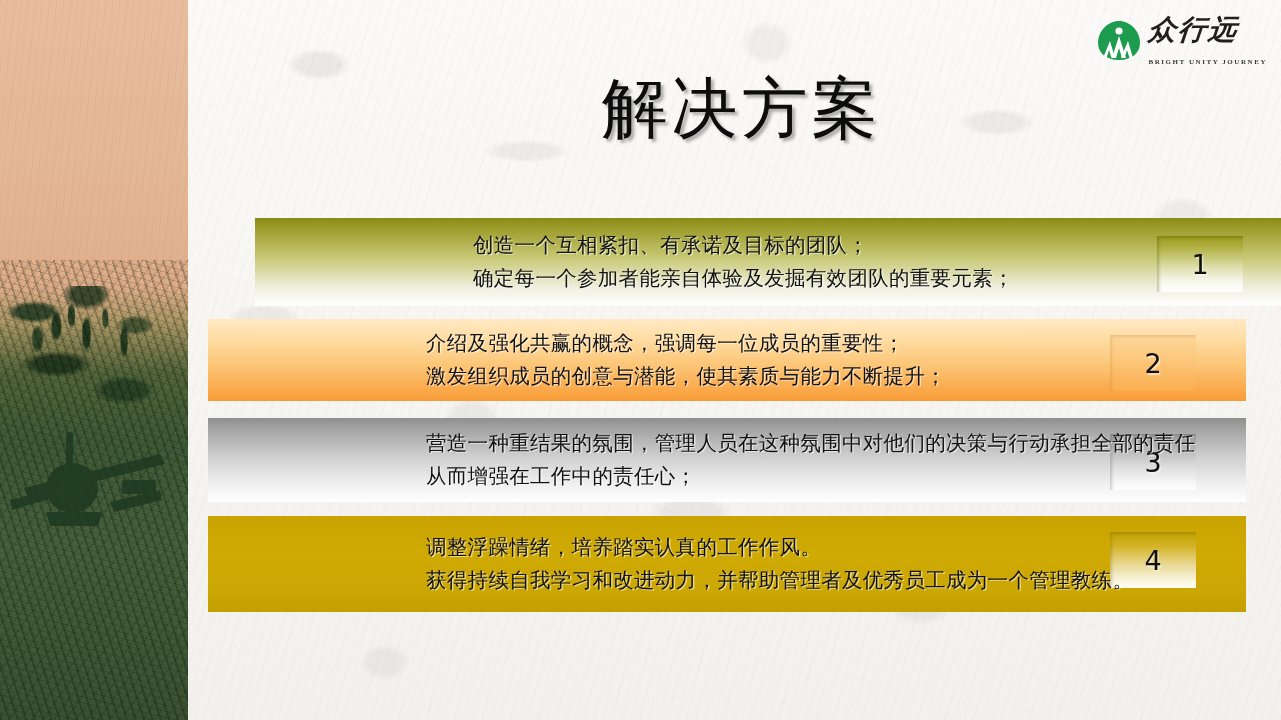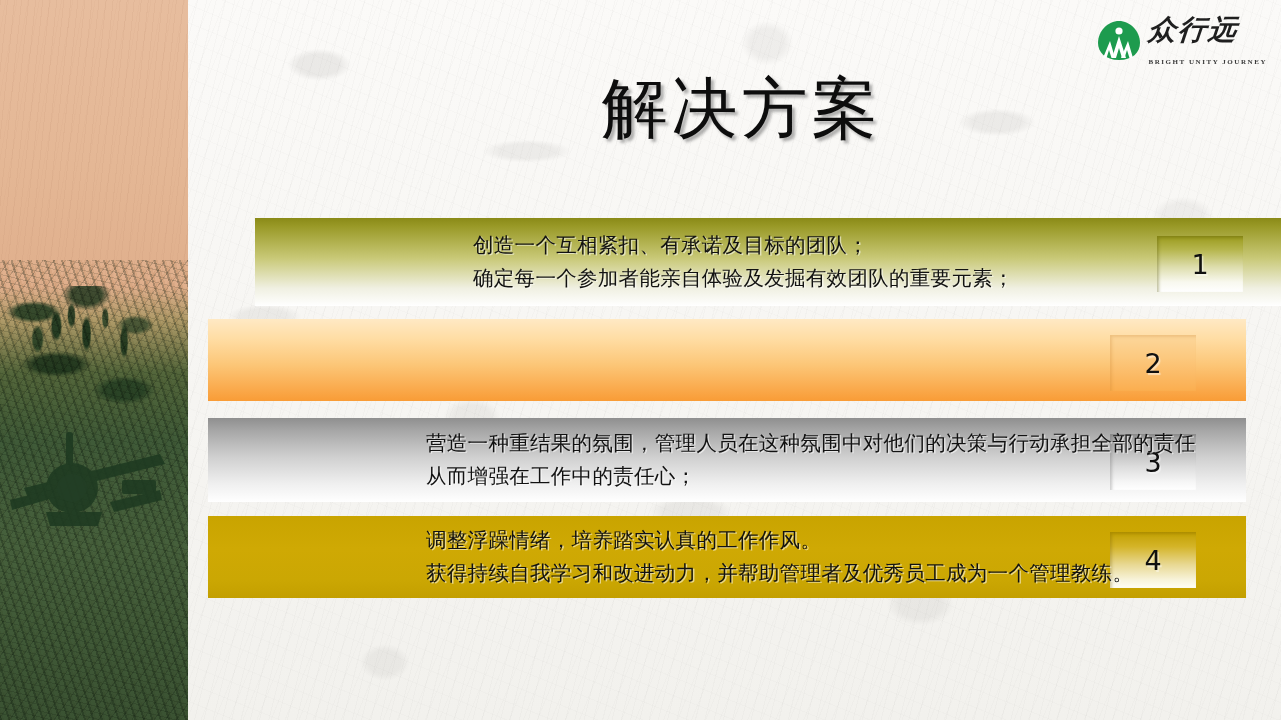--- a/index.html
+++ b/index.html
@@ -158,21 +158,21 @@
           box-shadow:inset 2px 2px 3px rgba(190,120,30,.22); }
 
   
   #row3 { left:208px; top:418px; width:1038px; height:84px;
           background:linear-gradient(180deg,#8f8f8f 0%,#a8a8a8 16%,#cfcfcf 46%,#efefef 78%,#ffffff 100%); }
   #row3 .badge { left:902px; top:16px;
           background:linear-gradient(180deg,#9a9a9a 0%,#b6b6b6 26%,#dcdcdc 58%,#f6f6f6 86%,#ffffff 100%);
           box-shadow:inset 2px 2px 3px rgba(90,90,90,.28); }
 
   
-  #row4 { left:208px; top:516px; width:1038px; height:82px;
+  #row4 { left:208px; top:516px; width:1038px; height:96px;
           background:linear-gradient(180deg,#c9a400 0%,#cfa904 40%,#cba703 78%,#c39f00 100%); }
   #row4 .badge { left:902px; top:16px;
           background:linear-gradient(180deg,#c2a000 0%,#d4b428 26%,#e8d892 58%,#f8f4dc 86%,#fffef6 100%);
           box-shadow:inset 2px 2px 3px rgba(120,95,0,.3); }
 
   #row3 .row-text, #row4 .row-text { left:218px; }
 </style>
 </head>
 <body>
 
@@ -219,20 +219,22 @@
 
   <div class="rows">
 
     <div class="row" id="row1">
       <div class="row-text">创造一个互相紧扣、有承诺及目标的团队；
 确定每一个参加者能亲自体验及发掘有效团队的重要元素；</div>
       <div class="badge">1</div>
     </div>
 
     <div class="row" id="row2">
+      <div class="row-text">介绍及强化共赢的概念，强调每一位成员的重要性；
+激发组织成员的创意与潜能，使其素质与能力不断提升；</div>
       <div class="badge">2</div>
     </div>
 
     <div class="row" id="row3">
       <div class="row-text">营造一种重结果的氛围，管理人员在这种氛围中对他们的决策与行动承担全部的责任
 从而增强在工作中的责任心；</div>
       <div class="badge">3</div>
     </div>
 
     <div class="row" id="row4">

